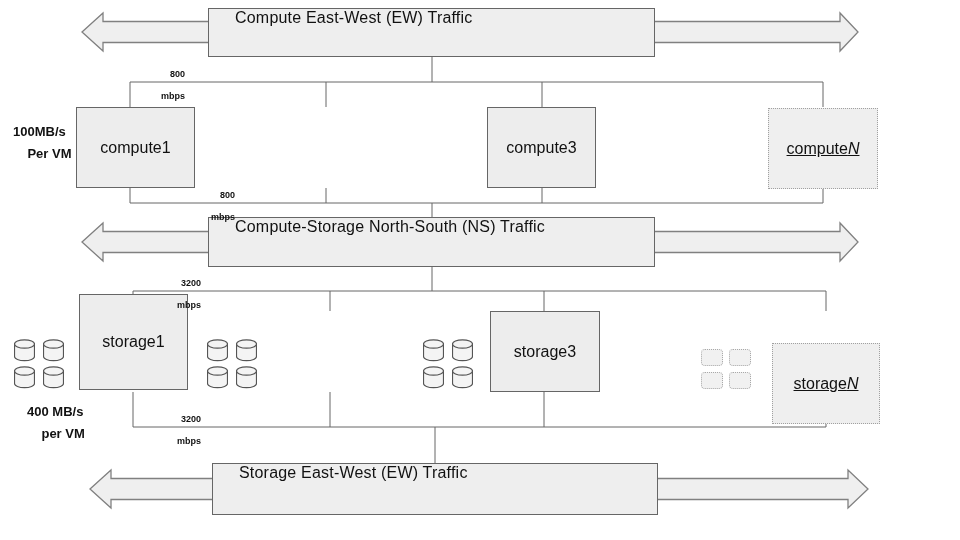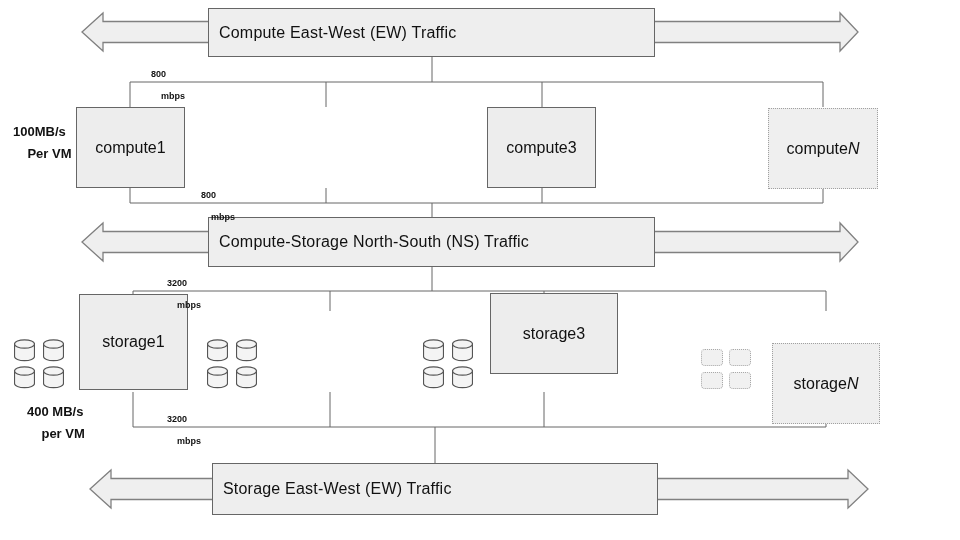--- a/index.html
+++ b/index.html
@@ -3,37 +3,37 @@
 <meta charset="utf-8">
 <style>
   html,body{margin:0;padding:0;background:#ffffff;}
   #canvas{
     position:relative;width:960px;height:540px;background:#ffffff;overflow:hidden;
     font-family:"Liberation Sans","DejaVu Sans",sans-serif;color:#111;
   }
   #wires{position:absolute;left:0;top:0;z-index:0;}
   .banner{
     position:absolute;z-index:2;background:#eeeeee;border:1px solid #666666;
-    display:flex;align-items:center;box-sizing:border-box;
-    font-size:16px;padding-left:10px;letter-spacing:.2px;
+    display:flex;align-items:flex-start;box-sizing:border-box;
+    font-size:16px;padding-left:26px;letter-spacing:.2px;
   }
   .node{
     position:absolute;z-index:2;background:#ededed;border:1px solid #666666;
     display:flex;align-items:center;justify-content:center;box-sizing:border-box;
     font-size:16px;
   }
-  .node.dashed{border:1px dotted #a0a0a0;background:#efefef;}
+  .node.dashed{border:1px dotted #a0a0a0;background:#efefef;text-decoration:underline;}
   .node .sfx{font-style:italic;}
   .side-label{
     position:absolute;z-index:3;font-size:13px;font-weight:bold;line-height:11px;
     white-space:pre;
   }
   .link-label{
     position:absolute;z-index:3;font-size:9px;font-weight:bold;line-height:11px;
-    background:transparent;white-space:pre;
+    background:transparent;white-space:pre;text-align:right;
   }
   .disk-cluster{
     position:absolute;z-index:2;display:grid;
     grid-template-columns:21px 21px;grid-template-rows:22px 22px;
     column-gap:8px;row-gap:5px;
   }
   .ghost-cluster{
     position:absolute;z-index:2;display:grid;
     grid-template-columns:22px 22px;grid-template-rows:17px 17px;
     column-gap:6px;row-gap:6px;
@@ -93,21 +93,21 @@
 
   <div class="link-label" style="left:201px;top:190px;"><span>800</span><br>
     <span>mbps</span></div>
 
   <div class="link-label" style="left:167px;top:278px;"><span>3200</span><br>
     <span>mbps</span></div>
 
   <div class="link-label" style="left:167px;top:414px;"><span>3200</span><br>
     <span>mbps</span></div>
 
-  <div class="node" style="left:76px;top:107px;width:109px;height:81px;">
+  <div class="node" style="left:76px;top:107px;width:119px;height:81px;">
     <span><span>compute1</span><span class="sfx"></span></span>
   </div>
   <div class="node" style="left:487px;top:107px;width:109px;height:81px;align-items:center;">
     <span><span>compute3</span><span class="sfx"></span></span>
   </div>
   <div class="node dashed" style="left:768px;top:108px;width:110px;height:81px;">
     <span><span>compute</span><span class="sfx">N</span></span>
   </div>
 
   <div class="side-label" style="left:27px;top:406px;"><span>400 MB/s</span><br>
@@ -158,20 +158,20 @@
   <div class="ghost-cluster" style="left:701px;top:349px;">
     <div class="ghost-disk"></div>
     <div class="ghost-disk"></div>
     <div class="ghost-disk"></div>
     <div class="ghost-disk"></div>
   </div>
 
   <div class="node" style="left:79px;top:294px;width:109px;height:96px;">
     <span><span>storage1</span><span class="sfx"></span></span>
   </div>
-  <div class="node" style="left:490px;top:293px;width:128px;height:81px;align-items:center;">
+  <div class="node" style="left:490px;top:311px;width:110px;height:81px;align-items:center;">
     <span><span>storage3</span><span class="sfx"></span></span>
   </div>
   <div class="node dashed" style="left:772px;top:310px;width:108px;height:81px;margin-top:33px;">
     <span><span>storage</span><span class="sfx">N</span></span>
   </div>
 
 </div>
 
 </body></html>

